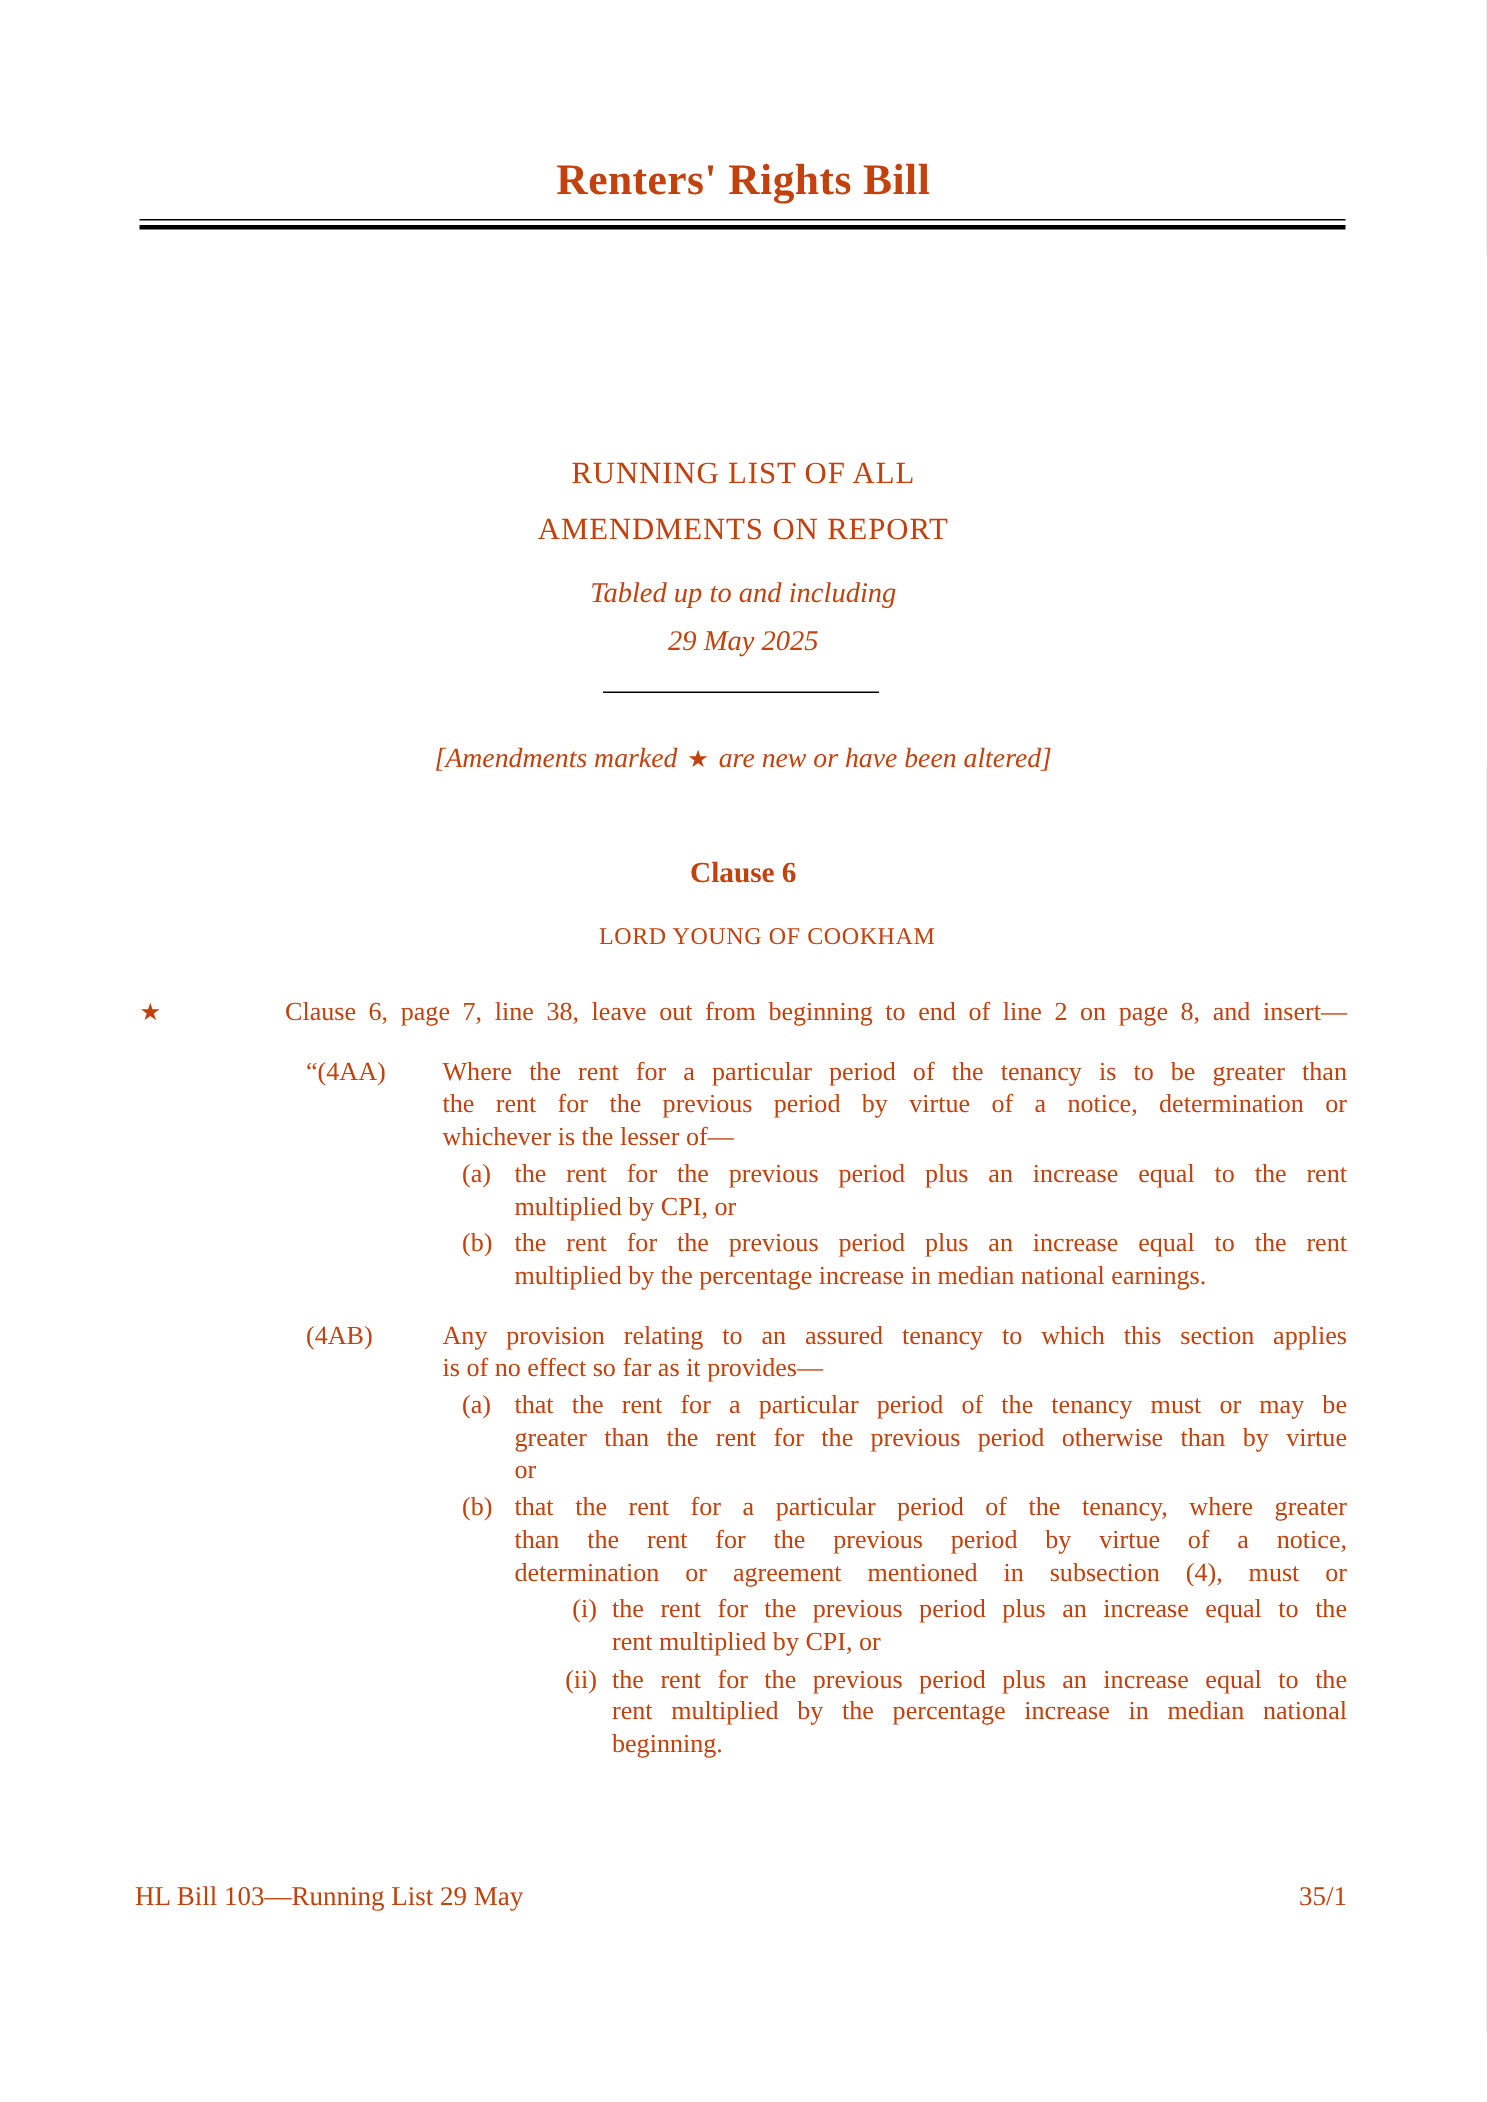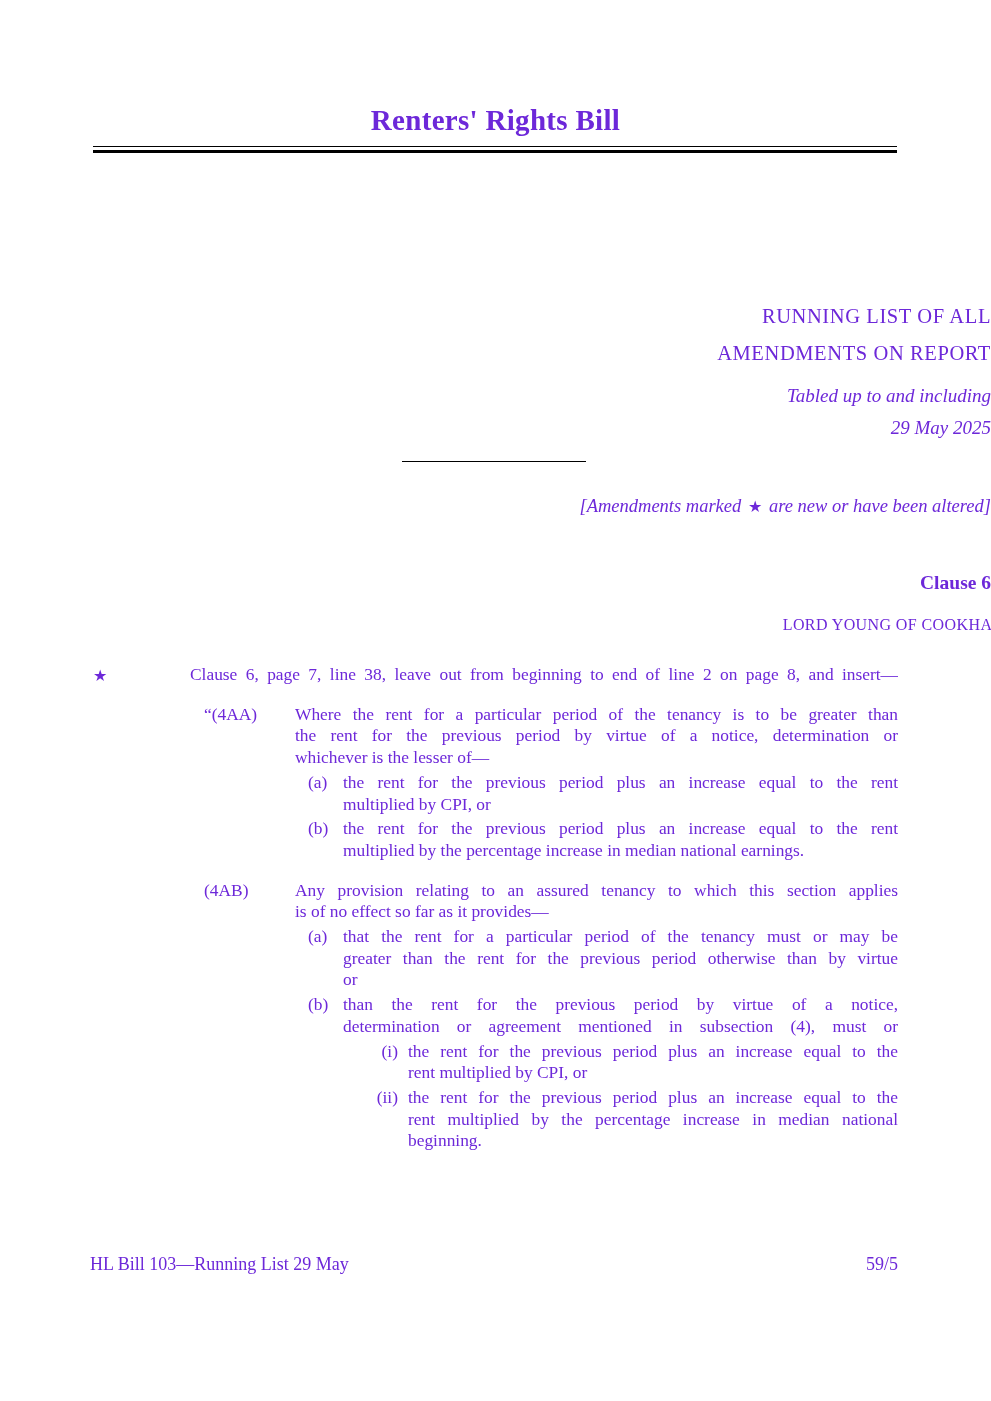--- a/index.html
+++ b/index.html
@@ -2,33 +2,33 @@
 <html><head>
 <meta charset="utf-8">
 <style>
   html,body { margin:0; padding:0; background:#e8e8e8; }
   .page {
     position:relative;
     width:991px; height:1401px;
     margin:0 auto;
     background:#ffffff;
     font-family:"Liberation Serif", serif;
-    color:#6d28d9;
+    color:#c2410c;
     overflow:hidden;
   }
   .doc-title {
     position:absolute; top:104px; left:0; width:100%;
     text-align:center; font-size:29px; font-weight:bold;
     letter-spacing:0.3px; margin:0;
   }
   .double-rule {
     position:absolute; top:146px; left:93px; width:804px; height:3px;
     border-top:1.6px solid #000; border-bottom:3px solid #000;
   }
-  .center-line { position:absolute; left:0; width:100%; text-align:right; }
+  .center-line { position:absolute; left:0; width:100%; text-align:center; }
   .running-1 { top:305px; font-size:20.5px; letter-spacing:0.6px; }
   .running-2 { top:342px; font-size:20.5px; letter-spacing:0.6px; }
   .tabled-1  { top:385px; font-size:19px; font-style:italic; }
   .tabled-2  { top:417px; font-size:19px; font-style:italic; }
   .short-rule {
     position:absolute; top:461px; left:402px; width:184px; height:0;
     border-top:1.6px solid #000;
   }
   .marker-note { top:496px; font-size:18.5px; font-style:italic; }
   .marker-note .star-glyph { font-style:normal; font-size:16px; padding:0 2px; }
@@ -121,20 +121,21 @@
       <div class="txt">
         <div class="ln">that the rent for a particular period of the tenancy must or may be</div>
         <div class="ln">greater than the rent for the previous period otherwise than by virtue</div>
         <div class="ln last">or</div>
       </div>
     </div>
 
     <div class="prov lv2">
       <span class="lbl">(b)</span>
       <div class="txt">
+        <div class="ln">that the rent for a particular period of the tenancy, where greater</div>
         <div class="ln">than the rent for the previous period by virtue of a notice,</div>
         <div class="ln">determination or agreement mentioned in subsection (4), must or</div>
       </div>
     </div>
 
     <div class="prov lv3">
       <span class="lbl">(i)</span>
       <div class="txt">
         <div class="ln">the rent for the previous period plus an increase equal to the</div>
         <div class="ln last">rent multiplied by CPI, or</div>
@@ -146,16 +147,16 @@
       <div class="txt">
         <div class="ln">the rent for the previous period plus an increase equal to the</div>
         <div class="ln">rent multiplied by the percentage increase in median national</div>
         <div class="ln last">beginning.</div>
       </div>
     </div>
   </div>
 
   <div class="page-footer">
     <span>HL Bill 103—Running List 29 May</span>
-    <span>59/5</span>
+    <span>35/1</span>
   </div>
 
 </div>
 
 </body></html>

